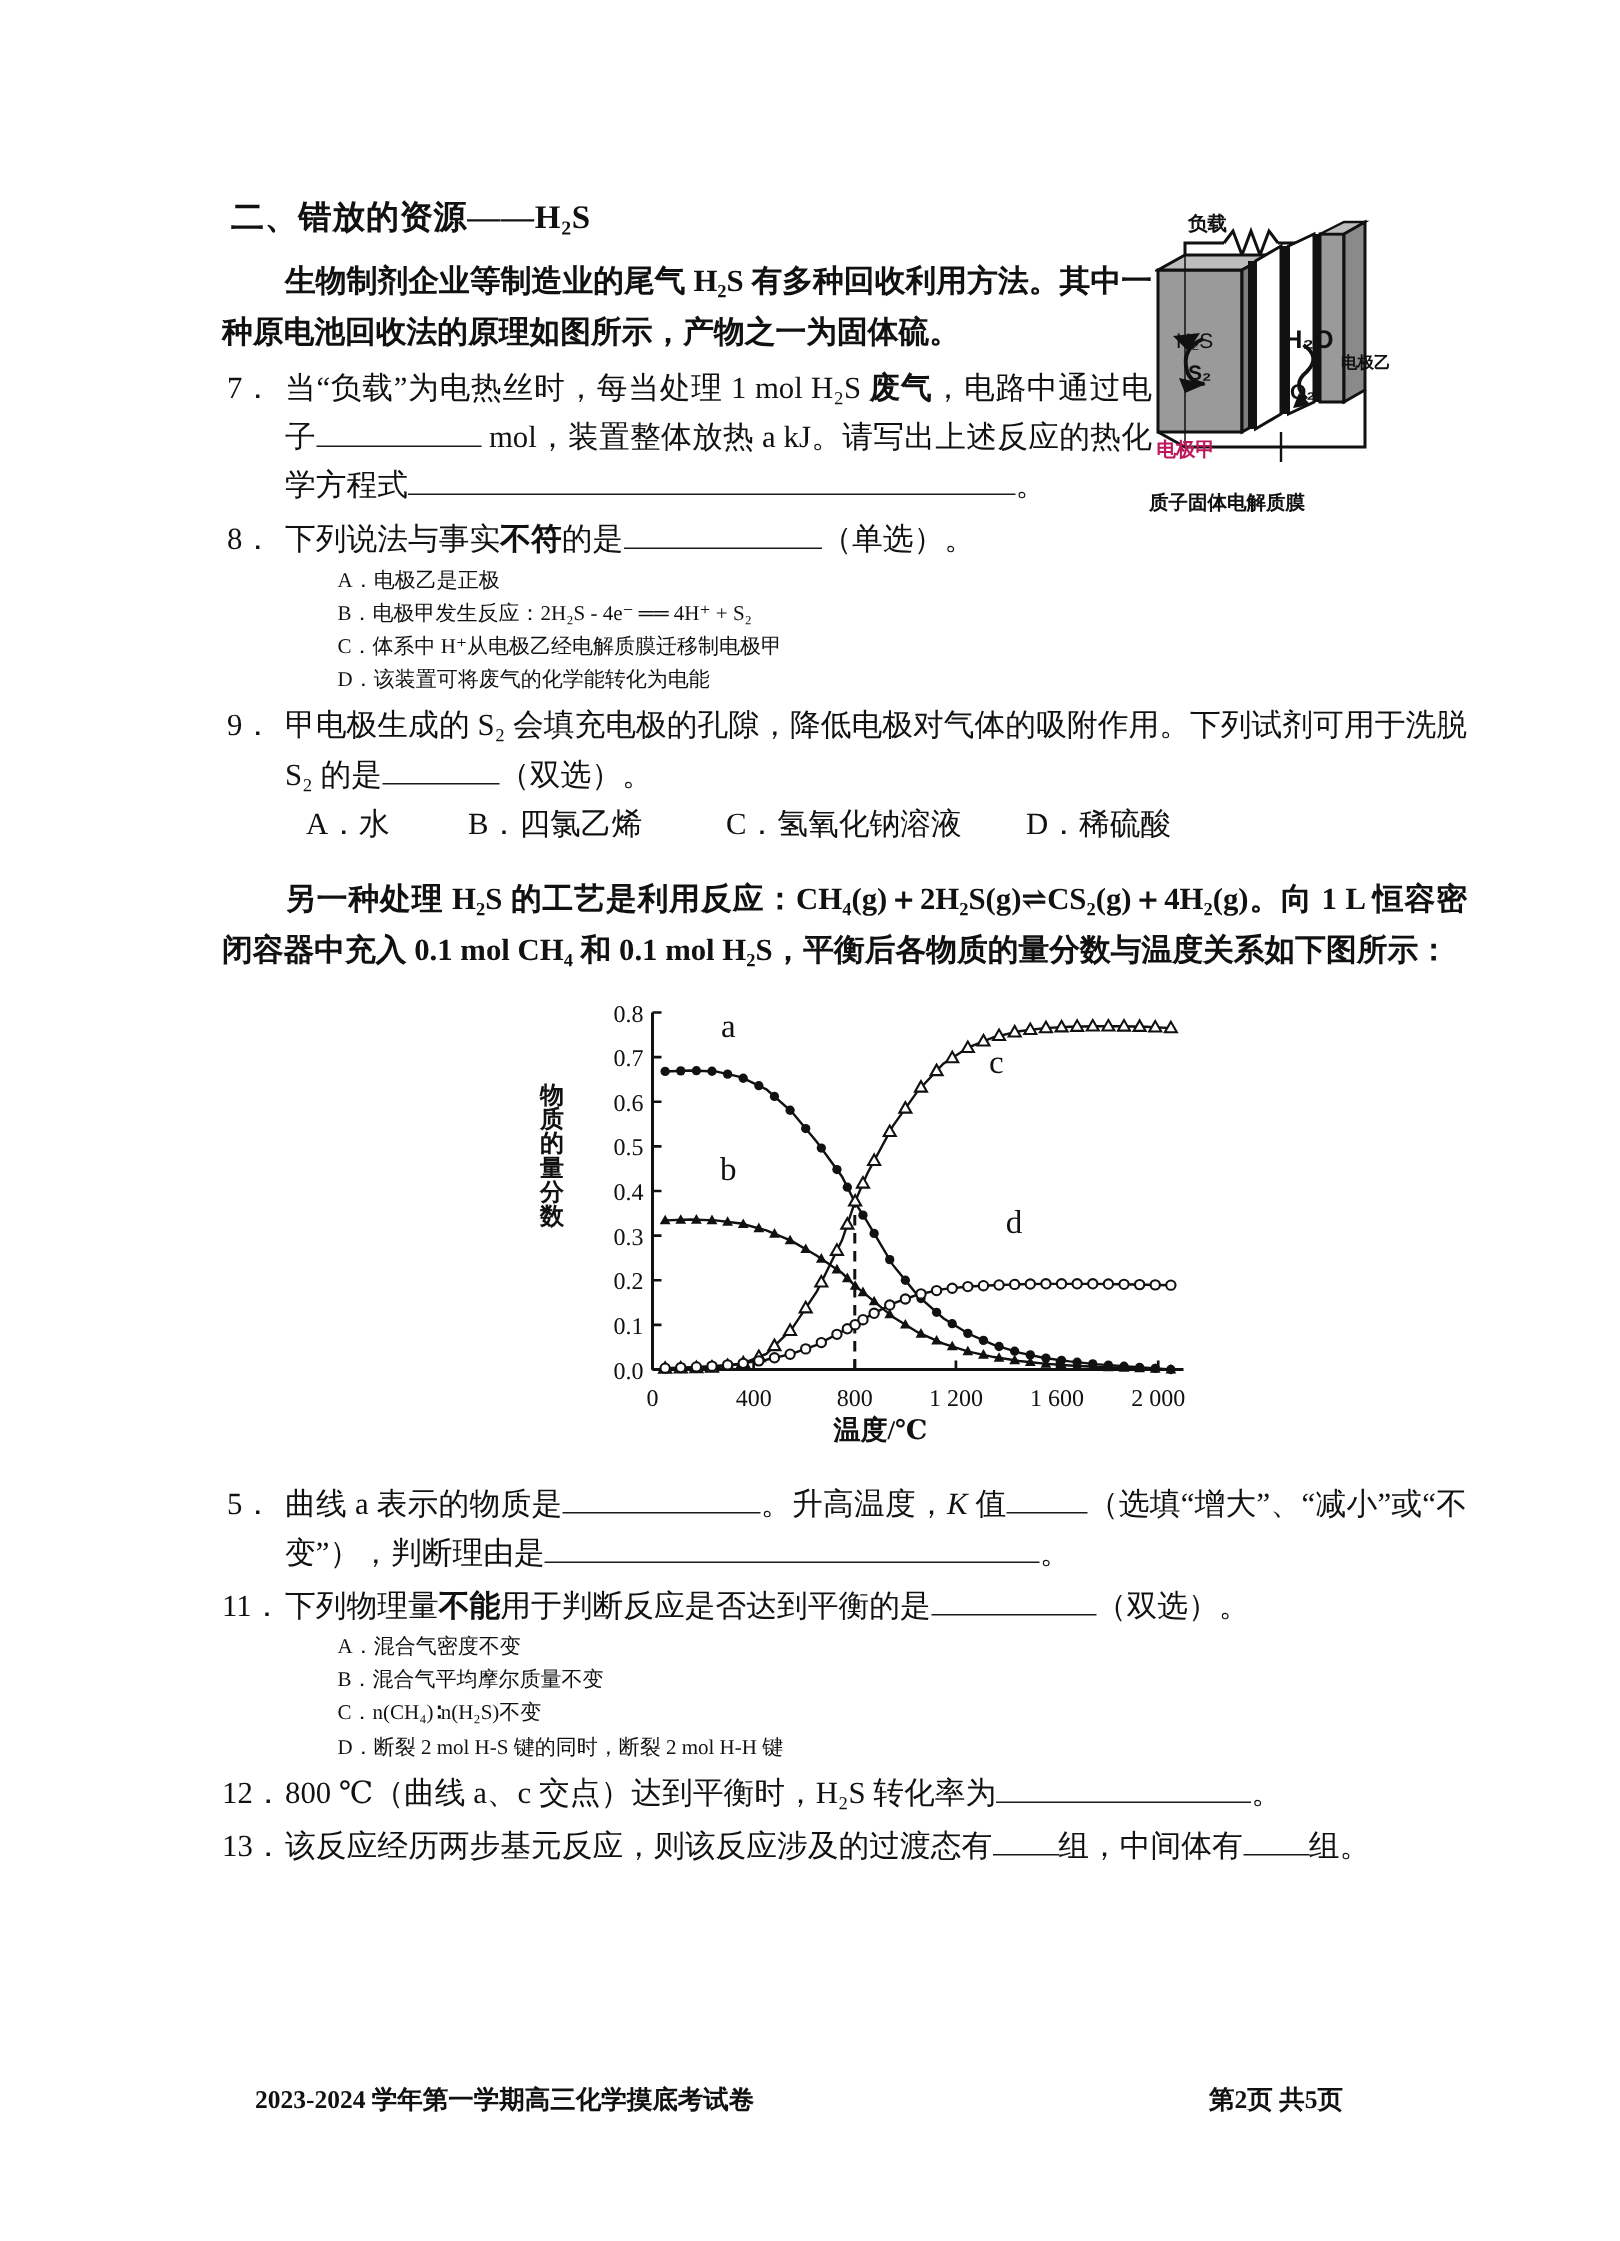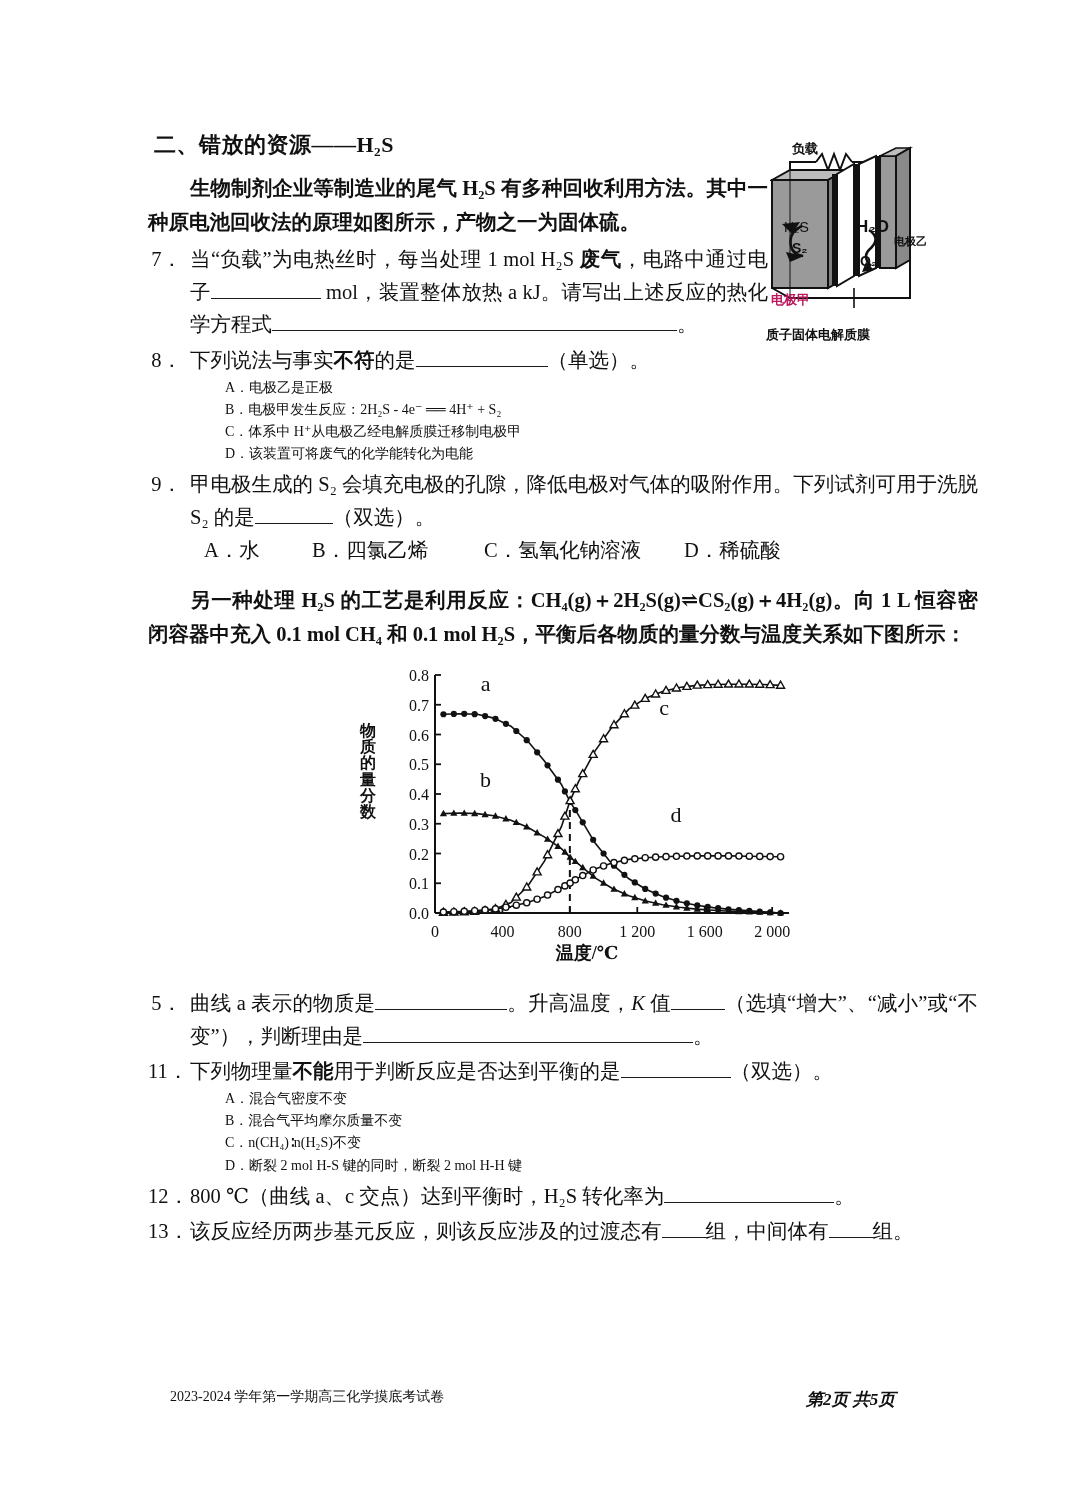--- a/index.html
+++ b/index.html
@@ -445,16 +445,16 @@
 
     <div class="qblock">
       <div class="qnum">13．</div>
       <div class="qbody">
         <span>该反应经历两步基元反应，则该反应涉及的过渡态有</span><span class="blank b-xs"></span><span>组，中间体有</span><span class="blank b-xs"></span><span>组。</span>
       </div>
     </div>
 
   </div>
 
-  <div style="position:absolute;left:170px;top:1388px;font-size:14px;font-weight:normal;">2023-2024 学年第一学期高三化学摸底考试卷</div>
-  <div style="position:absolute;left:806px;top:1388px;font-size:17px;font-weight:bold;font-style:italic;">第2页  共5页</div>
+  <div style="position:absolute;left:170px;top:1388px;font-size:17px;font-weight:bold;">2023-2024 学年第一学期高三化学摸底考试卷</div>
+  <div style="position:absolute;left:806px;top:1388px;font-size:17px;font-weight:bold;">第2页  共5页</div>
 
 </div>
 
 </body></html>

